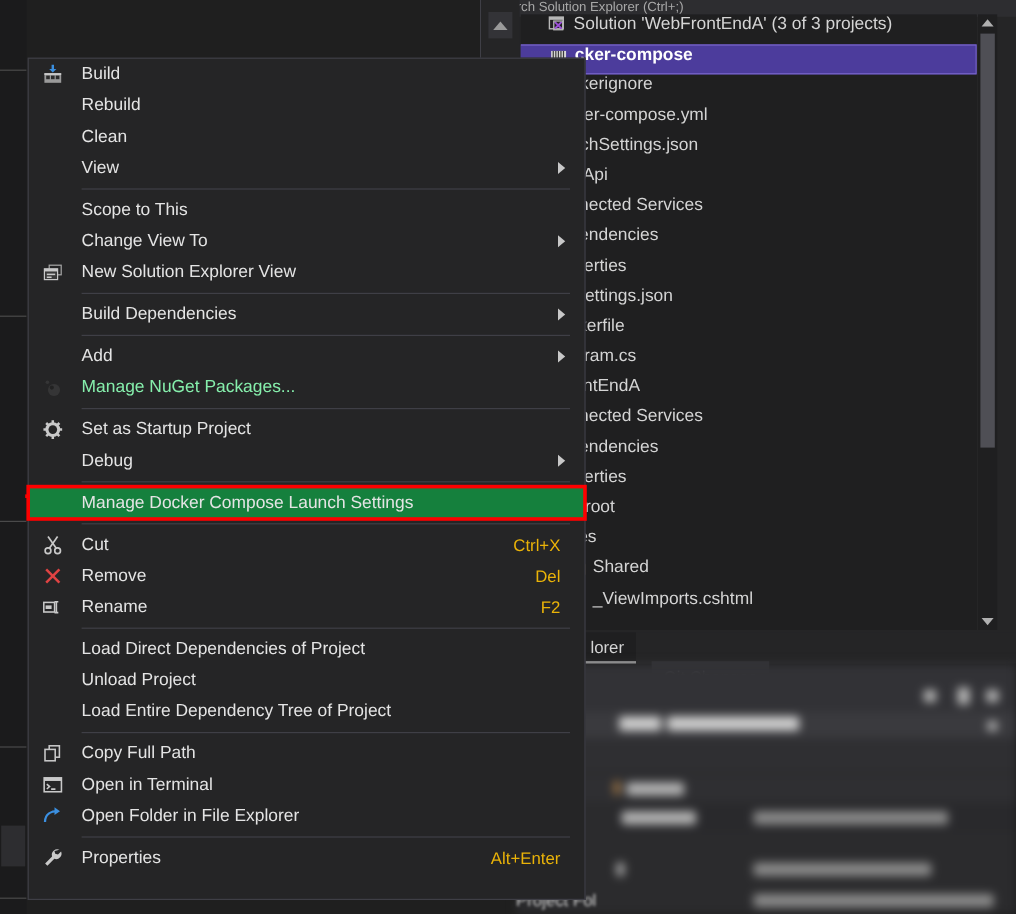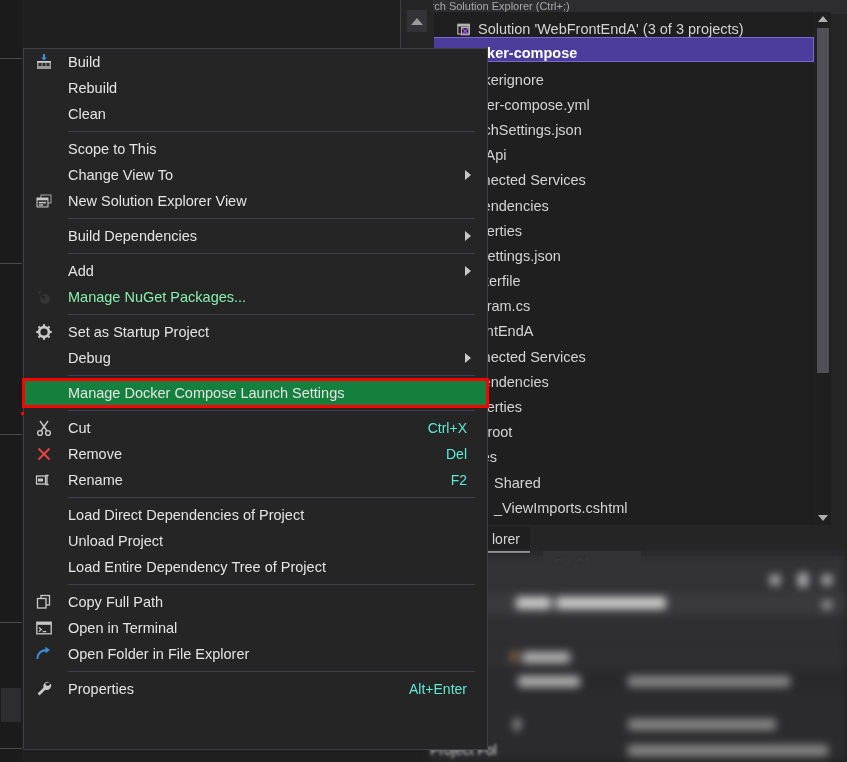--- a/index.html
+++ b/index.html
@@ -59,21 +59,21 @@
   }
   .sb-arrow .t-dn {
     width: 0; height: 0; border-left: 5px solid transparent;
     border-right: 5px solid transparent; border-top: 6px solid #b0b0b0;
   }
   .sb-thumb {
     position: absolute; left: 2px; top: 16px; width: 12px; height: 345px;
     background: #4f4f55;
   }
   .tree-row {
-    position: relative; height: 25.2px; display: flex; align-items: flex-end;
+    position: relative; height: 25.2px; display: flex; align-items: flex-start;
     color: #d4d4d4; font-size: 14.5px; white-space: nowrap; padding-left: 22px;
   }
   .tree-row.sel {
     background: #4c3c9c; border: 1px solid #7a66cc; color: #ffffff; font-weight: bold;
     margin-left: -1px; padding-left: 23px;
   }
   .tree-row.indent2 { padding-left: 38px; }
   .tree-icon { display: inline-block; width: 17px; height: 15px; margin-right: 5px; flex: none; }
   .se-tabs {
     position: absolute; left: 400px; top: 527px; width: 447px; height: 26px;
@@ -107,21 +107,21 @@
   }
   .ctx-item {
     position: relative; display: flex; align-items: center;
     height: 26px; color: #e4e4e4; font-size: 14.5px; white-space: nowrap;
   }
   .ctx-item .ico {
     position: absolute; left: 9px; top: 50%; transform: translateY(-50%);
     width: 22px; height: 20px; display: flex; align-items: center; justify-content: center;
   }
   .ctx-item .lbl { margin-left: 44px; }
-  .ctx-item .acc { position: absolute; right: 20px; color: #5eead4; font-size: 14px; }
+  .ctx-item .acc { position: absolute; right: 20px; color: #eab308; font-size: 14px; }
   .ctx-item .arrow {
     position: absolute; right: 16px; width: 0; height: 0;
     border-top: 5px solid transparent; border-bottom: 5px solid transparent;
     border-left: 6px solid #c8c8c8;
   }
   .ctx-item.disabled .lbl { color: #86efac; }
   .ctx-item.highlight {
     background: #15803d; outline: 3px solid #fe0000; outline-offset: -1px;
     z-index: 5;
   }
@@ -299,20 +299,24 @@
           </svg>
         </span>
         <span class="lbl">Build</span>
       </div>
       <div class="ctx-item">
         <span class="lbl">Rebuild</span>
       </div>
       <div class="ctx-item">
         <span class="lbl">Clean</span>
       </div>
+      <div class="ctx-item">
+        <span class="lbl">View</span>
+        <span class="arrow"></span>
+      </div>
       <div class="ctx-sep"></div>
       <div class="ctx-item">
         <span class="lbl">Scope to This</span>
       </div>
       <div class="ctx-item">
         <span class="lbl">Change View To</span>
         <span class="arrow"></span>
       </div>
       <div class="ctx-item">
         <span class="ico">

